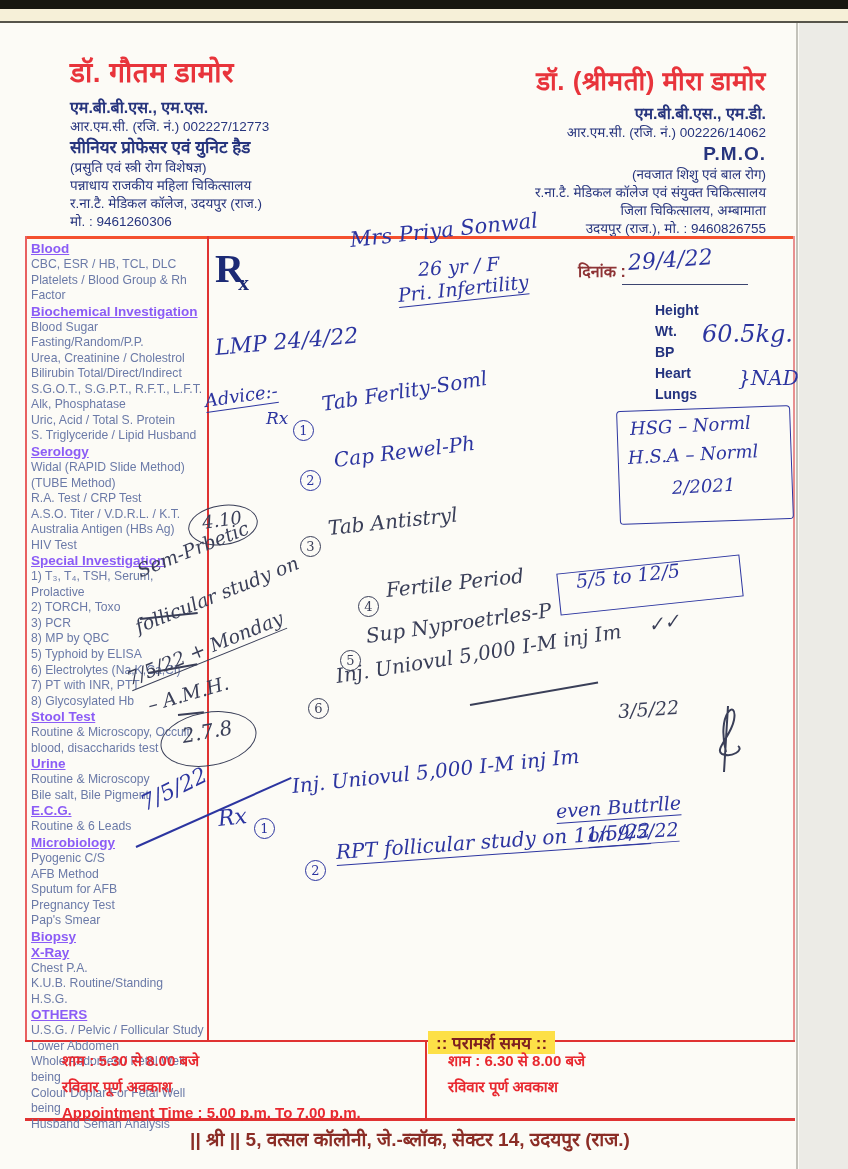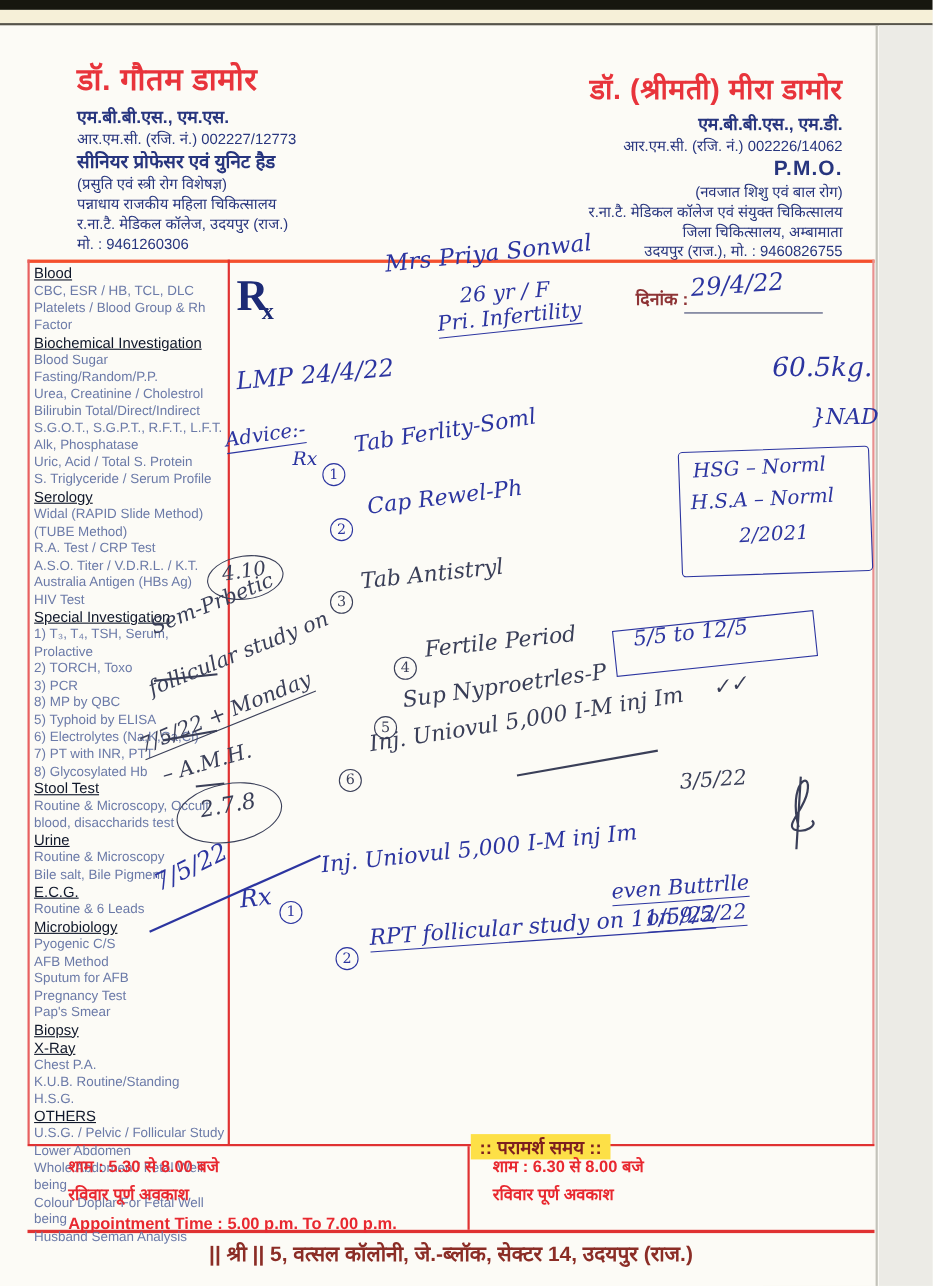--- a/index.html
+++ b/index.html
@@ -26,21 +26,21 @@
   .rule-top{position:absolute;left:25px;top:236px;width:770px;height:3px;background:#f4502e;}
   .side-l{position:absolute;left:25px;top:236px;width:2px;height:804px;background:#e86060;}
   .side-div{position:absolute;left:207px;top:236px;width:2px;height:804px;background:#e03232;}
   .side-r{position:absolute;left:793px;top:236px;width:2px;height:804px;background:#e89090;}
   .rule-b1{position:absolute;left:25px;top:1040px;width:770px;height:2px;background:#e03232;}
   .rule-b2{position:absolute;left:25px;top:1118px;width:770px;height:3px;background:#e03232;}
   .foot-div{position:absolute;left:425px;top:1042px;width:2px;height:76px;background:#e03232;}
 
   
   .sidebar{position:absolute;left:31px;top:241px;width:174px;}
-  .li-h{font-weight:400;font-size:13.5px;line-height:16px;color:#0f172a;text-decoration:underline;}
+  .li-h{font-weight:700;font-size:13.5px;line-height:16px;color:#8b5cf6;text-decoration:underline;}
   .li-i{font-size:12.2px;line-height:15.55px;color:#6b7aa8;}
 
   
   .rx{position:absolute;left:215px;top:245px;color:#1c2a75;font-family:"Liberation Serif",serif;font-weight:700;}
   .rx-R{font-size:40px;}
   .rx-x{font-size:22px;position:relative;left:-6px;top:8px;}
   .date-lbl{position:absolute;left:578px;top:260px;color:#8e3436;font-weight:700;font-size:16px;}
   .date-line{position:absolute;left:622px;top:284px;width:126px;height:1px;background:#3c4470;}
   .vitals{position:absolute;left:655px;top:300px;color:#24337f;font-weight:700;font-size:14px;line-height:21px;}
 
@@ -108,21 +108,21 @@
       <div class="li-h">Blood</div>
       <div class="li-i">CBC, ESR / HB, TCL, DLC</div>
       <div class="li-i">Platelets / Blood Group &amp; Rh Factor</div>
       <div class="li-h">Biochemical Investigation</div>
       <div class="li-i">Blood Sugar Fasting/Random/P.P.</div>
       <div class="li-i">Urea, Creatinine / Cholestrol</div>
       <div class="li-i">Bilirubin Total/Direct/Indirect</div>
       <div class="li-i">S.G.O.T., S.G.P.T., R.F.T., L.F.T.</div>
       <div class="li-i">Alk, Phosphatase</div>
       <div class="li-i">Uric, Acid / Total S. Protein</div>
-      <div class="li-i">S. Triglyceride / Serum Profile</div>
+      <div class="li-i">S. Triglyceride / Lipid Husband</div>
       <div class="li-h">Serology</div>
       <div class="li-i">Widal (RAPID Slide Method)</div>
       <div class="li-i">(TUBE Method)</div>
       <div class="li-i">R.A. Test / CRP Test</div>
       <div class="li-i">A.S.O. Titer / V.D.R.L. / K.T.</div>
       <div class="li-i">Australia Antigen (HBs Ag)</div>
       <div class="li-i">HIV Test</div>
       <div class="li-h">Special Investigation</div>
       <div class="li-i">1) T₃, T₄, TSH, Serum, Prolactive</div>
       <div class="li-i">2) TORCH, Toxo</div>
@@ -155,20 +155,27 @@
       <div class="li-i">U.S.G. / Pelvic / Follicular Study</div>
       <div class="li-i">Lower Abdomen</div>
       <div class="li-i">Whole Abdomen / Fetal Well being</div>
       <div class="li-i">Colour Doplar For Fetal Well being</div>
       <div class="li-i">Husband Seman Analysis</div>
     </div>
 
   <div class="rx"><span class="rx-R">R</span><span class="rx-x">x</span></div>
   <div class="date-lbl">दिनांक :</div>
   <div class="date-line"></div>
+  <div class="vitals">
+    <div>Height</div>
+    <div>Wt.</div>
+    <div>BP</div>
+    <div>Heart</div>
+    <div>Lungs</div>
+  </div>
 
   <div class="hw ink-b" style="left:350px;top:228px;font-size:21px;transform:rotate(-6deg);">Mrs Priya Sonwal</div>
   <div class="hw ink-b" style="left:418px;top:258px;font-size:19px;transform:rotate(-4deg);">26 yr / F</div>
   <div class="hw ink-b ul" style="left:398px;top:284px;font-size:19px;transform:rotate(-6deg);">Pri. Infertility</div>
   <div class="hw ink-b" style="left:628px;top:250px;font-size:22px;transform:rotate(-4deg);">29/4/22</div>
   <div class="hw ink-b" style="left:702px;top:320px;font-size:24px;">60.5kg.</div>
   <div class="hw ink-b" style="left:738px;top:366px;font-size:20px;">}NAD</div>
   <div class="hw ink-b" style="left:215px;top:335px;font-size:22px;transform:rotate(-5deg);">LMP 24/4/22</div>
   <div class="hw ink-b ul" style="left:205px;top:390px;font-size:18px;transform:rotate(-8deg);">Advice:-</div>
   <div class="hw ink-b" style="left:266px;top:408px;font-size:17px;">Rx</div>

